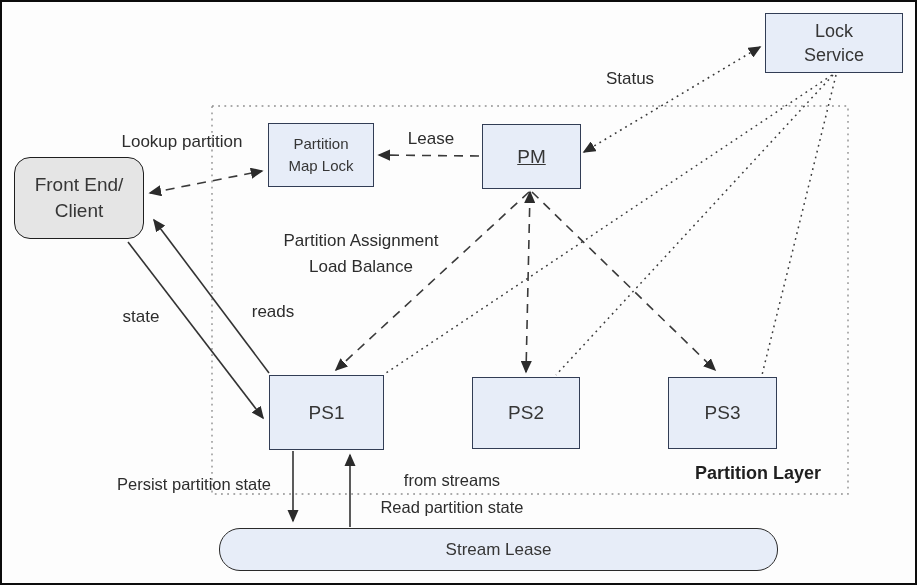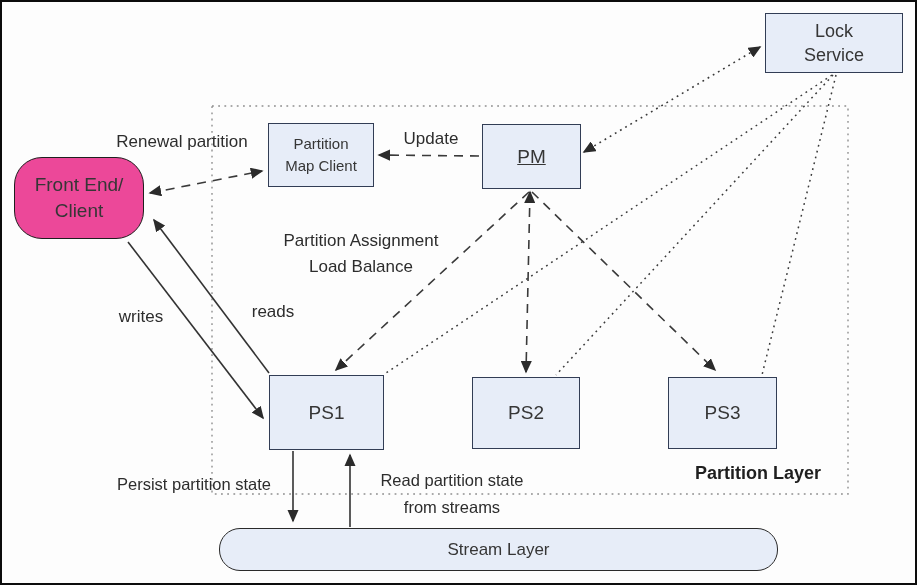--- a/index.html
+++ b/index.html
@@ -18,21 +18,21 @@
     position:absolute;
     box-sizing:border-box;
     background:#e7edf8;
     border:1.6px solid #323d55;
     display:flex;flex-direction:column;
     align-items:center;justify-content:center;
     text-align:center;
     color:#363636;
     line-height:1.25;
   }
-  .node.white{background:#ec4899;border:1.6px solid #1f1f1f;border-radius:28px;}
+  .node.white{background:#e5e5e5;border:1.6px solid #1f1f1f;border-radius:16px;}
   .node.pill{border-radius:21px;border:1.4px solid #2a2a2a;}
   .lbl{
     position:absolute;
     transform:translate(-50%,-50%);
     white-space:nowrap;
     text-align:center;
     color:#2d2d2d;
   }
   .lbl .ln{display:block;}
   .fs17{font-size:17px;}
@@ -80,21 +80,21 @@
     <line x1="348" y1="525" x2="348" y2="453" stroke="#333" stroke-width="1.6" marker-end="url(#ah)"></line>
   </svg>
 
   <div class="node fs18 lh24" style="left:763px;top:11px;width:138px;height:60px;">
     <span class="ln">Lock</span>
     <span class="ln">Service</span>
   </div>
 
   <div class="node fs15" style="left:266px;top:121px;width:106px;height:64px;line-height:22px;">
     <span class="ln">Partition</span>
-    <span class="ln">Map Client</span>
+    <span class="ln">Map Lock</span>
   </div>
 
   <div class="node fs19" style="left:480px;top:122px;width:99px;height:65px;text-decoration:underline;">
     <span>PM</span>
   </div>
 
   <div class="node white fs19 lh26" style="left:12px;top:155px;width:130px;height:82px;">
     <span class="ln">Front End/</span>
     <span class="ln">Client</span>
   </div>
@@ -105,42 +105,43 @@
 
   <div class="node fs19" style="left:470px;top:375px;width:108px;height:72px;">
     <span>PS2</span>
   </div>
 
   <div class="node fs19" style="left:666px;top:375px;width:109px;height:72px;">
     <span>PS3</span>
   </div>
 
   <div class="node pill fs17" style="left:217px;top:526px;width:559px;height:43px;">
-    <span>Stream Layer</span>
+    <span>Stream Lease</span>
   </div>
 
-  <div class="lbl fs17" style="left:180px;top:140px;">Renewal partition</div>
+  <div class="lbl fs17" style="left:180px;top:140px;">Lookup partition</div>
 
-  <div class="lbl fs17" style="left:429px;top:137px;">Update</div>
+  <div class="lbl fs17" style="left:429px;top:137px;">Lease</div>
 
   <div class="lbl fs17 lh24" style="left:628px;top:77px;">
+    <span class="ln">Status</span>
   </div>
 
 
   <div class="lbl fs17 lh26" style="left:359px;top:252px;">
     <span class="ln">Partition Assignment</span>
     <span class="ln">Load Balance</span>
   </div>
 
-  <div class="lbl fs17" style="left:139px;top:315px;">writes</div>
+  <div class="lbl fs17" style="left:139px;top:315px;">state</div>
 
   <div class="lbl fs17" style="left:261px;top:310px;padding-left:20px;">reads</div>
 
   <div class="lbl fs16" style="left:192px;top:482px;">Persist partition state</div>
 
   <div class="lbl fs16 lh27" style="left:450px;top:492px;">
+    <span class="ln">from streams</span>
     <span class="ln">Read partition state</span>
-    <span class="ln">from streams</span>
   </div>
 
   <div class="lbl fs18 bold" style="left:756px;top:471px;color:#1f1f1f;">Partition Layer</div>
 
 </div>
 
 </body></html>

